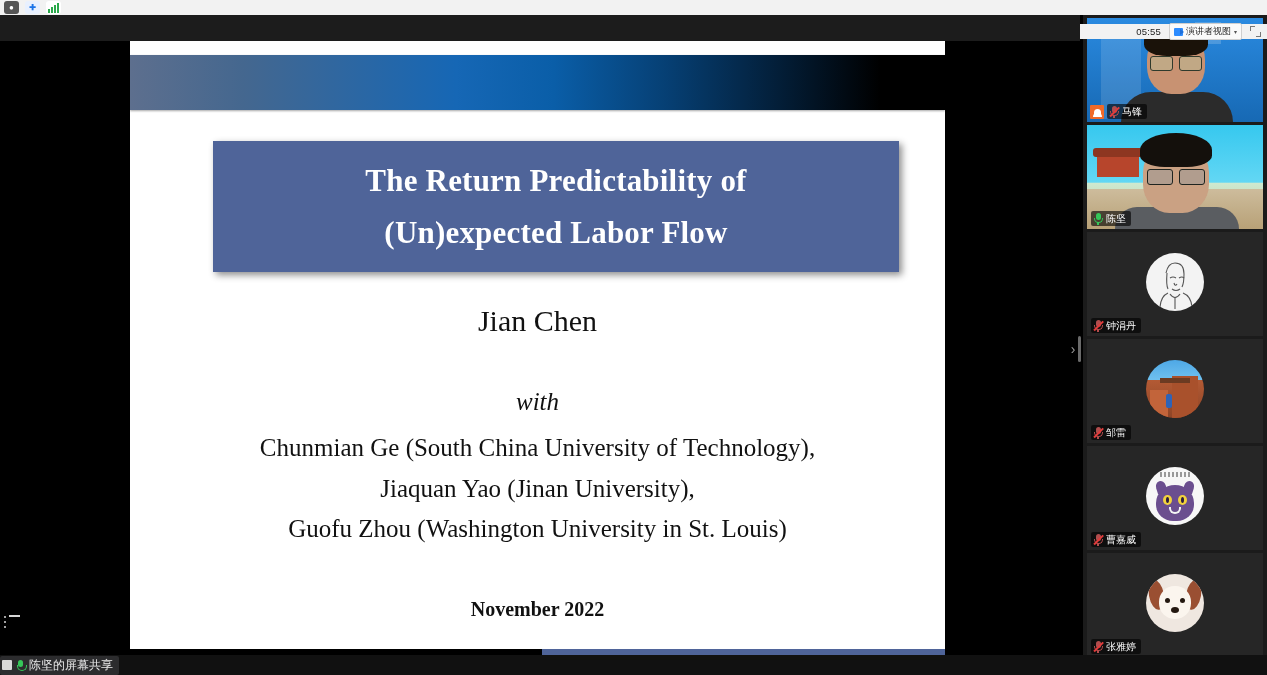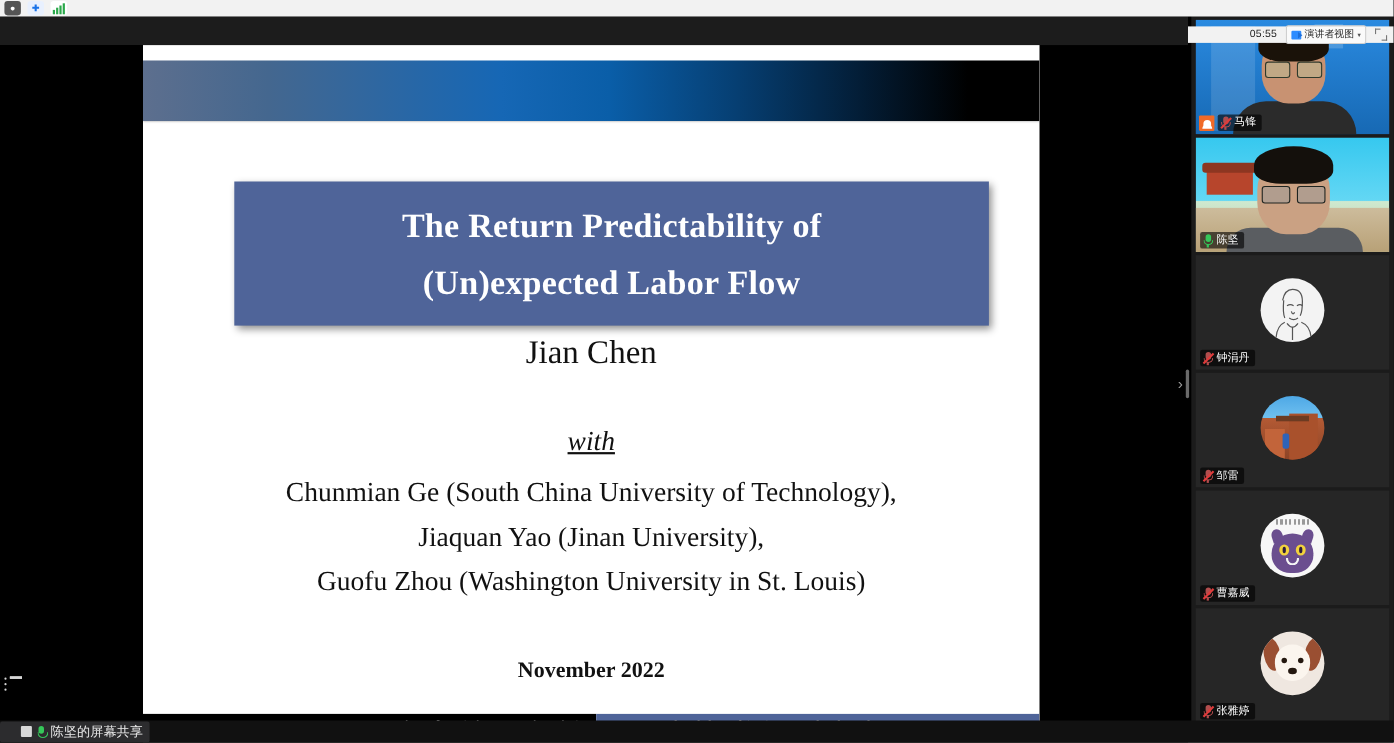--- a/index.html
+++ b/index.html
@@ -85,33 +85,33 @@
   }
   .slide-banner{
     position:absolute; left:0; top:14px; width:815px; height:55px;
     background:linear-gradient(90deg,#5d6f8e 0%, #44678f 14%, #1667b5 40%, #0a5ea8 52%, #063f73 66%, #031d36 80%, #000000 92%);
     box-shadow:0 1px 2px rgba(0,0,0,.35);
   }
   .title-box{
     position:absolute; left:83px; top:100px; width:686px; height:131px;
     background:#4f6499;
     box-shadow:3px 3px 7px rgba(0,0,0,.45);
-    display:flex; flex-direction:column; align-items:center; justify-content:center;margin-top:24px;
+    display:flex; flex-direction:column; align-items:center; justify-content:center;
   }
   .title-box .tline{
     font-family:"Liberation Serif", serif;
     font-weight:bold; color:#ffffff; font-size:31px; line-height:1.65;
     letter-spacing:.2px; text-align:center;
   }
   .slide-body{
     position:absolute; left:0; top:265px; width:815px; text-align:center;
     font-family:"Liberation Serif", serif; color:#111;
   }
   .author-name{ font-size:30px; line-height:1; margin-bottom:52px; }
-  .with-word{ font-size:25px; font-style:italic; margin-bottom:12px;text-decoration:underline; }
+  .with-word{ font-size:25px; font-style:italic; margin-bottom:12px; }
   .coauthor{ font-size:25px; line-height:1.62; white-space:nowrap; }
   .slide-date{ font-size:20px; font-weight:bold; margin-top:48px; }
 
   
   .slide-footer{
     position:absolute; left:0; bottom:0; width:815px; height:22px; display:flex;
   }
   .foot-left{
     width:412px; background:#000; color:#fff; display:flex;
     align-items:center; justify-content:flex-end; padding-right:14px;
@@ -315,21 +315,21 @@
     opacity:.75;
   }
 
   
   .taskbar{
     position:absolute; left:0; bottom:0; width:1267px; height:20px;
     background:#111; z-index:45; display:flex; align-items:center;
   }
   .task-item{
     display:flex; align-items:center; gap:4px; height:19px;
-    background:#2c2c2e; padding:0 6px 0 19px; border-radius:2px;
+    background:#2c2c2e; padding:0 6px 0 2px; border-radius:2px;
   }
   .task-sq{ width:10px; height:10px; background:#d8d8d8; border-radius:1px; }
   .task-mic{
     width:9px; height:11px; position:relative;
   }
   .task-mic:before{
     content:""; position:absolute; left:2px; top:0; width:5px; height:7px;
     background:#35c759; border-radius:3px;
   }
   .task-mic:after{

